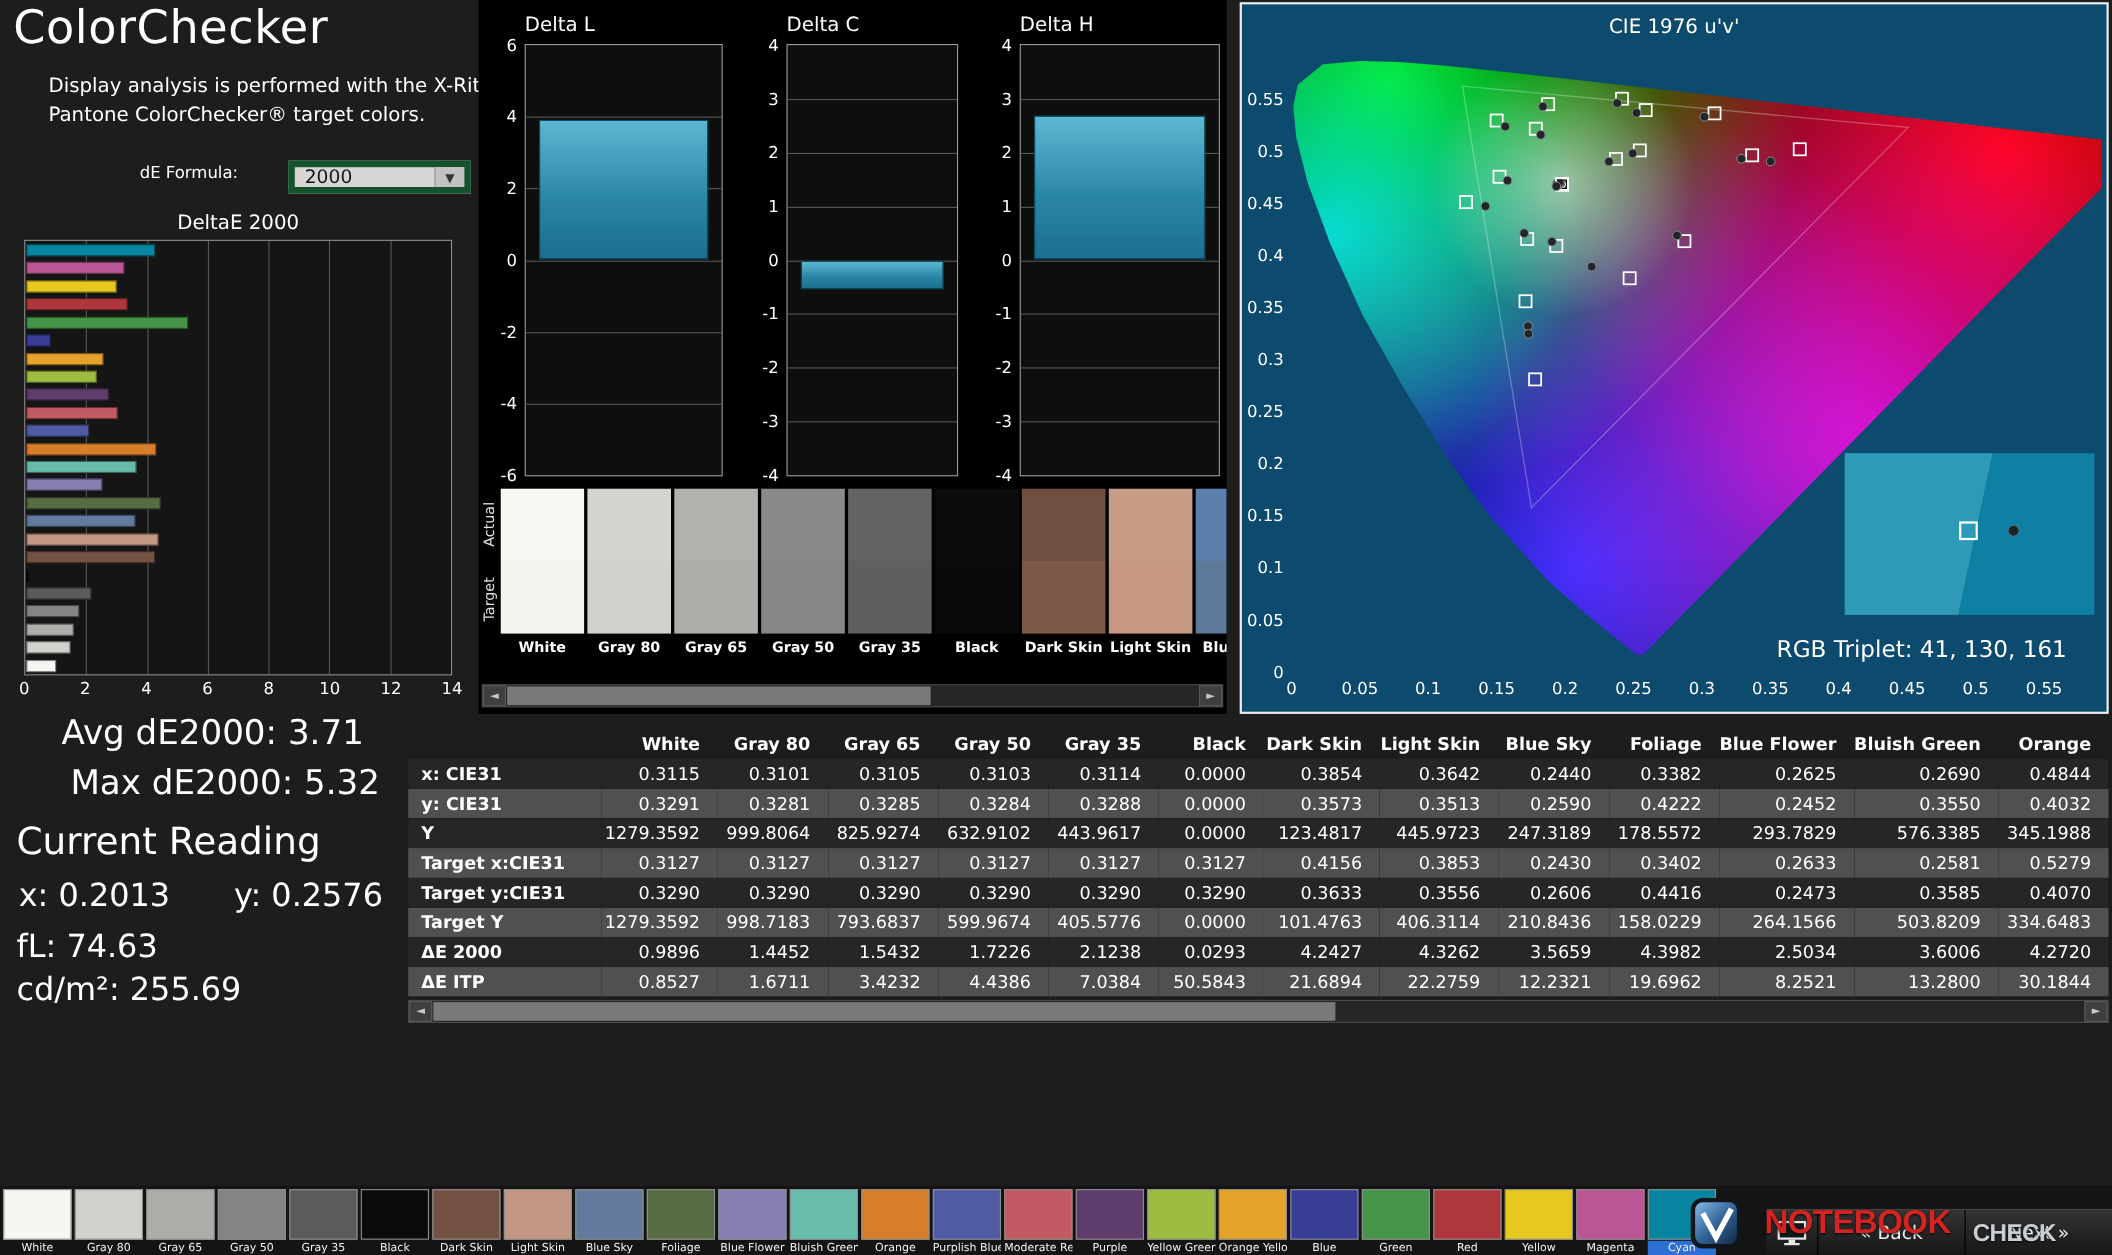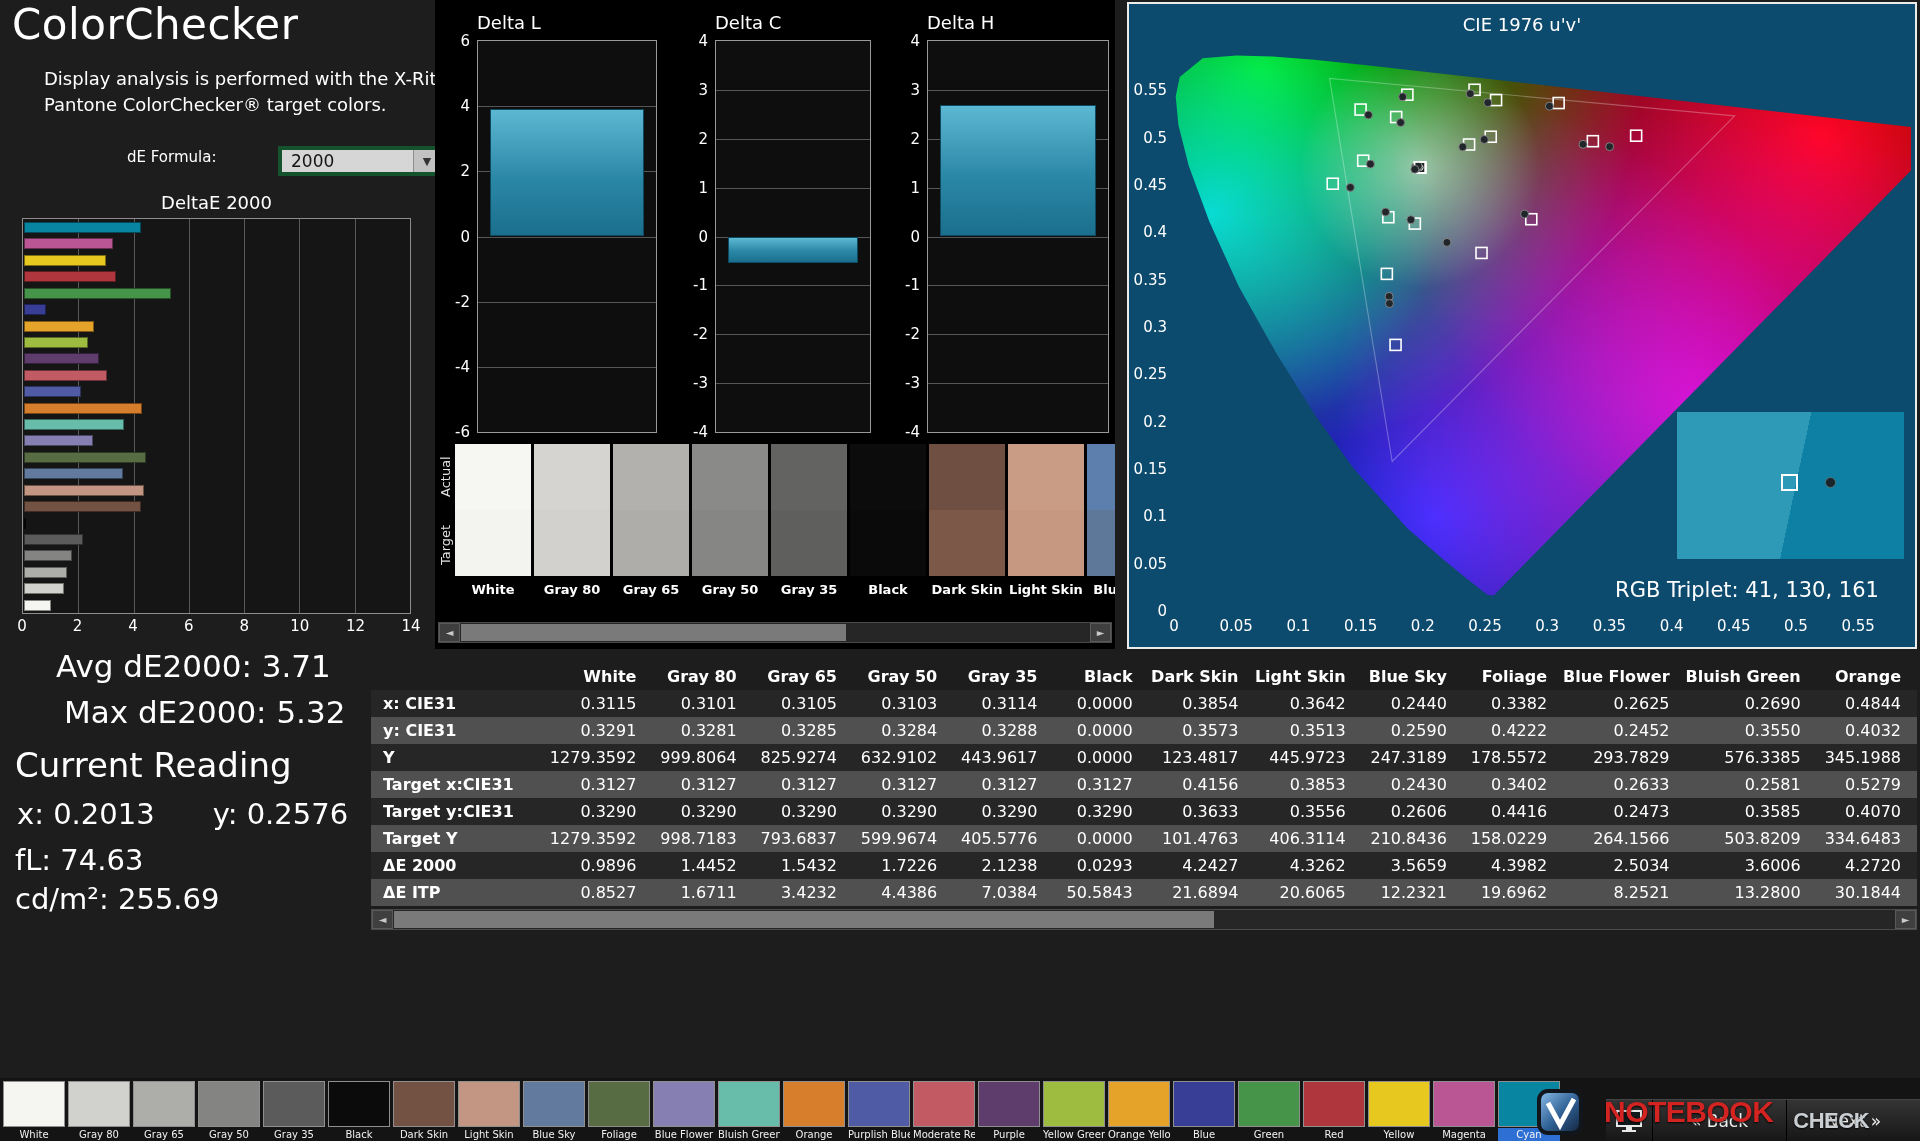--- a/index.html
+++ b/index.html
@@ -2,21 +2,21 @@
 <html><head>
 <meta charset="utf-8">
 <style>
   html,body{margin:0;padding:0;background:#101010;}
   .page{position:relative;width:1920px;height:1141px;background:#1d1d1d;overflow:hidden;
         font-family:"DejaVu Sans","Liberation Sans",sans-serif;color:#ffffff;}
   
   .app-title{position:absolute;left:12px;top:0px;font-size:42px;font-weight:400;letter-spacing:0.5px;}
   .subtitle{position:absolute;left:44px;top:66px;font-size:18px;line-height:26px;}
   .formula-row{position:absolute;left:127px;top:148px;font-size:15px;}
-  .dropdown{position:absolute;left:278px;top:146px;width:166px;height:30px;background:#d6d6d6;border:4px solid #14532d;
+  .dropdown{position:absolute;left:262px;top:146px;width:166px;height:30px;background:#d6d6d6;border:6px solid #14532d;
             color:#141414;font-size:17px;display:flex;align-items:center;box-sizing:border-box;cursor:default;}
   .dd-value{flex:1;padding-left:9px;}
   .dd-arrow{width:26px;height:100%;background:#c2c2c2;border-left:1px solid #8f8f8f;display:flex;align-items:center;justify-content:center;color:#333;font-size:11px;}
   .dd-arrow::before{content:"▼";}
   .dechart{position:absolute;left:22px;top:192px;width:389px;}
   .dechart-title{text-align:center;font-size:18px;height:26px;}
   .deplot{position:relative;height:394px;border:1px solid #8d8d8d;background:#151515;box-sizing:content-box;overflow:hidden;}
   .vgrid{position:absolute;top:0;bottom:0;width:1px;background:#585858;}
   .debar{position:absolute;left:1px;height:11px;border:1px solid rgba(0,0,0,0.45);box-sizing:border-box;}
   .dexlabels{position:relative;height:22px;margin-top:3px;}
@@ -559,21 +559,21 @@
           </tr>
           <tr>
             <th>ΔE ITP</th>
             <td>0.8527</td>
             <td>1.6711</td>
             <td>3.4232</td>
             <td>4.4386</td>
             <td>7.0384</td>
             <td>50.5843</td>
             <td>21.6894</td>
-            <td>20.6065</td>
+            <td>22.2759</td>
             <td>12.2321</td>
             <td>19.6962</td>
             <td>8.2521</td>
             <td>13.2800</td>
             <td>30.1844</td>
           </tr>
         </tbody>
       </table>
   </div>
   <div class="sbar table-sbar">

